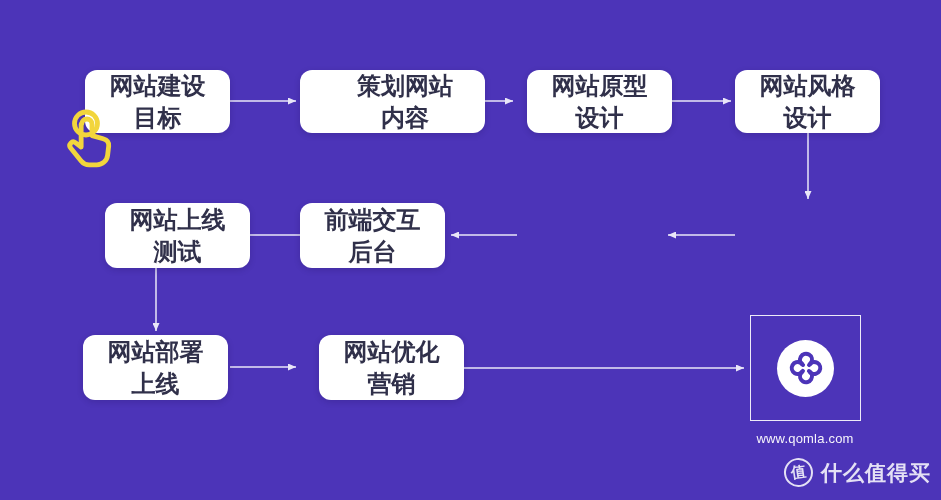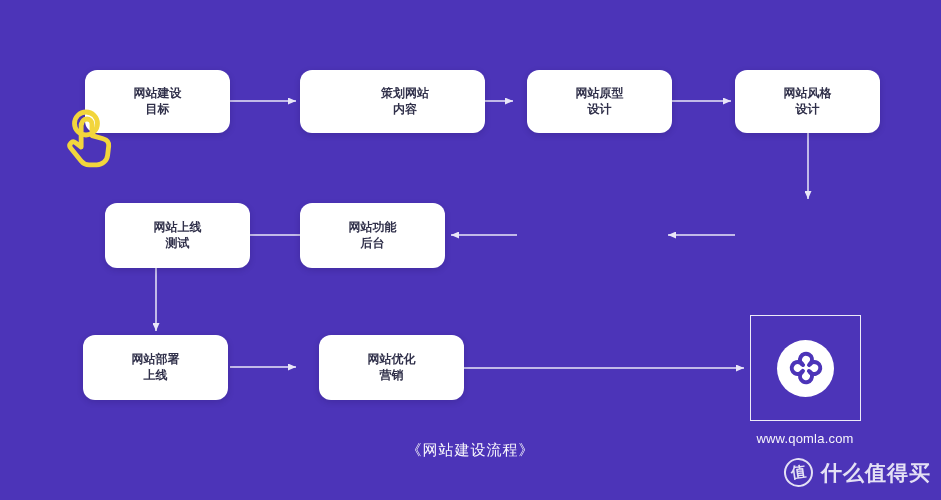--- a/index.html
+++ b/index.html
@@ -19,21 +19,21 @@
   }
   .node {
     position: absolute;
     background: #ffffff;
     border-radius: 12px;
     display: flex;
     align-items: center;
     justify-content: center;
     text-align: center;
     font-weight: bold;
-    font-size: 12px;
+    font-size: 24px;
     line-height: 1.32;
     color: #30304A;
     white-space: pre-line;
     box-shadow: 0 2px 6px rgba(20,10,60,0.18);
   }
   .hand-icon {
     position: absolute;
     left: 60px;
     top: 108px;
     width: 58px;
@@ -135,21 +135,21 @@
 目标</div>
   <div class="node" style="left:300px; top:70px; width:160px; height:63px;padding-left:25px;">策划网站
 内容</div>
   <div class="node" style="left:517px; top:70px; width:145px; height:63px;margin-left:10px;">网站原型
 设计</div>
   <div class="node" style="left:735px; top:70px; width:145px; height:63px;">网站风格
 设计</div>
 
   <div class="node" style="left:85px; top:203px; width:145px; height:65px;margin-left:20px;">网站上线
 测试</div>
-  <div class="node" style="left:300px; top:203px; width:145px; height:65px;">网站功能
+  <div class="node" style="left:300px; top:203px; width:145px; height:65px;">前端交互
 后台</div>
 
   <div class="node" style="left:83px; top:335px; width:145px; height:65px;">网站部署
 上线</div>
   <div class="node" style="left:319px; top:335px; width:145px; height:65px;">网站优化
 营销</div>
 
   <svg class="hand-icon" viewBox="0 0 48 54">
     <g fill="none" stroke="#F2D53C" stroke-width="4" stroke-linecap="round" stroke-linejoin="round">
       <circle cx="21.5" cy="12.5" r="9.5"></circle>
@@ -164,20 +164,19 @@
           <circle cx="28" cy="17.5" r="7.6" stroke-dasharray="37 10.7" transform="rotate(120 28 17.5)"></circle>
           <circle cx="38.5" cy="28" r="7.6" stroke-dasharray="37 10.7" transform="rotate(210 38.5 28)"></circle>
           <circle cx="28" cy="38.5" r="7.6" stroke-dasharray="37 10.7" transform="rotate(300 28 38.5)"></circle>
           <circle cx="17.5" cy="28" r="7.6" stroke-dasharray="37 10.7" transform="rotate(30 17.5 28)"></circle>
         </g>
       </svg>
     </div>
   </div>
   <div class="logo-url">www.qomla.com</div>
 
-  <div class="caption">《网站建设流程》</div>
 
   <div class="watermark">
     <span class="watermark-badge">值</span>
     <span class="watermark-text">什么值得买</span>
   </div>
 
 </div>
 
 </body></html>

